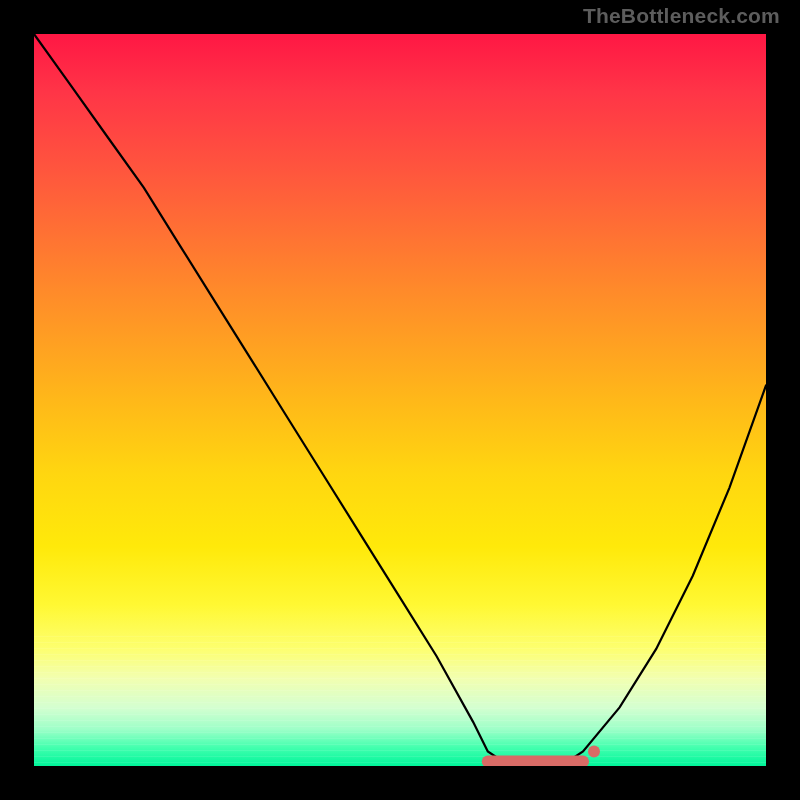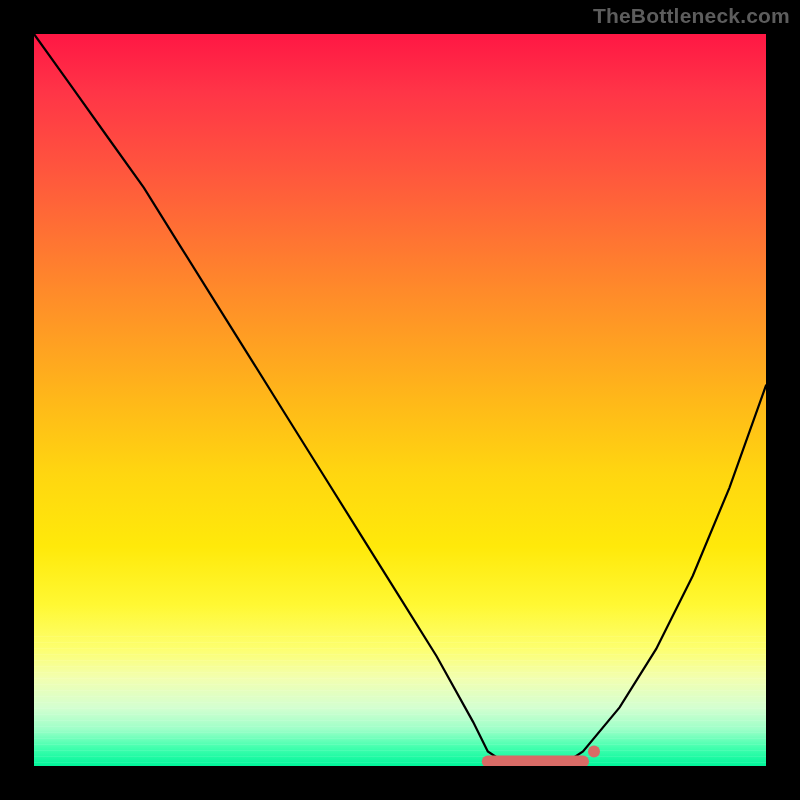--- a/index.html
+++ b/index.html
@@ -13,21 +13,21 @@
   }
   .frame {
     position: relative;
     width: 800px;
     height: 800px;
     background: #000;
   }
   .watermark {
     position: absolute;
     top: 4px;
-    right: 10px;
+    right: 20px;
     font-size: 21px;
     font-weight: bold;
     color: #5d5d5d;
     letter-spacing: 0.2px;
     z-index: 10;
   }
   .plot-area {
     position: absolute;
     left: 34px;
     top: 34px;

